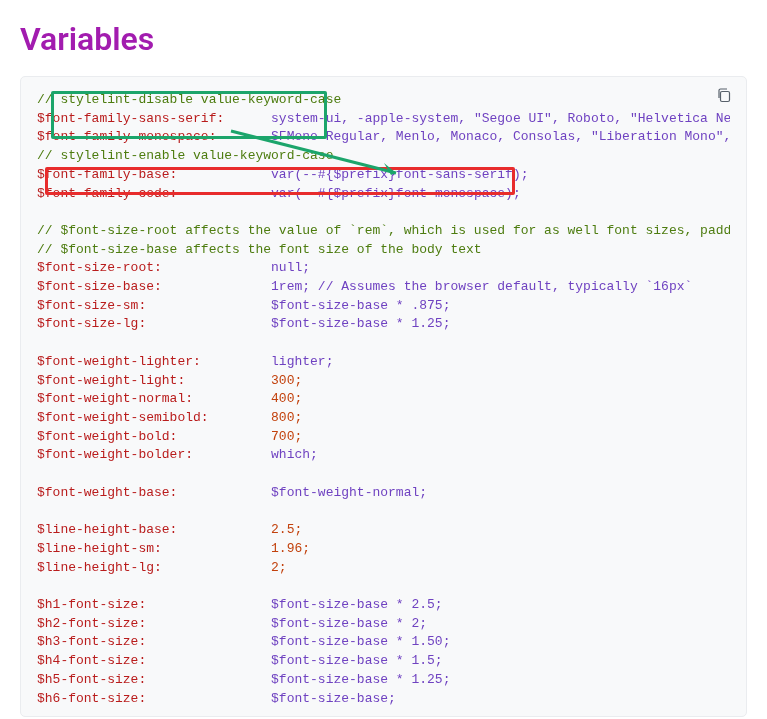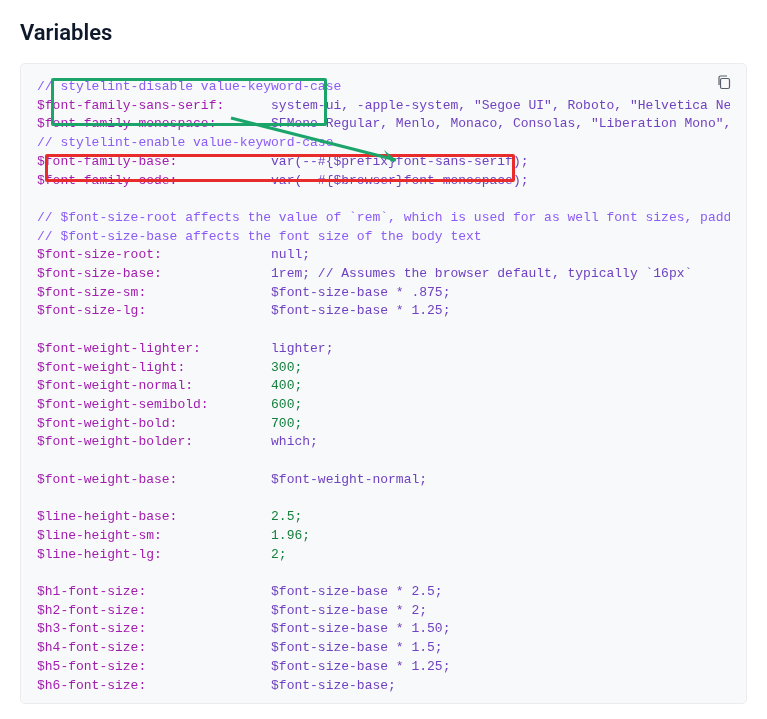--- a/index.html
+++ b/index.html
@@ -5,24 +5,24 @@
   body {
     margin: 0;
     padding: 20px;
     font-family: -apple-system, BlinkMacSystemFont, "Segoe UI", Roboto, sans-serif;
     background: #fff;
     color: #212529;
     width: 767px;
     box-sizing: border-box;
   }
   h2 {
-    font-size: 22px;
+    font-size: 32px;
     font-weight: 600;
     margin: 0 0 18px 0;
-    color: #0f172a;
+    color: #a21caf;
   }
   .code-block {
     position: relative;
     background: #f8f9fa;
     border: 1px solid #eaecef;
     border-radius: 5px;
     padding: 14px 16px 8px 16px;
     overflow: hidden;
   }
   .copy-btn {
@@ -41,23 +41,23 @@
     font-size: 13px;
     line-height: 18.7px;
     white-space: pre;
     overflow-x: hidden;
     color: #333;
   }
   .scroll-wrap {
     overflow-x: auto;
     width: 100%;
   }
-  .c  { color: #8b5cf6; }      
-  .v  { color: #a21caf; margin-top: 44px; }      
-  .n  { color: #15803d; }         
+  .c  { color: #4d7c0f; }      
+  .v  { color: #b91c1c; margin-top: 44px; }      
+  .n  { color: #c2410c; }         
   .id { color: #6f42c1; }      
   .annot {
     position: absolute;
     pointer-events: none;
   }
   .box-green {
     border: 3px solid #1ca56b;
     left: 30px; top: 14px;
     width: 270px; height: 42px;
     border-radius: 2px;
@@ -93,33 +93,33 @@
     <line x1="10" y1="8" x2="175" y2="50" stroke="#1ca56b" stroke-width="3"></line>
     <polygon points="175,50 163,40 170,52" fill="#1ca56b"></polygon>
   </svg>
 
   <div class="scroll-wrap">
 <pre><span class="c">// stylelint-disable value-keyword-case</span>
 <span class="v">$font-family-sans-serif:</span><span class="id">      system-ui, -apple-system, "Segoe UI", Roboto, "Helvetica Neue", "N</span>
 <span class="v">$font-family-monospace:</span><span class="id">       SFMono-Regular, Menlo, Monaco, Consolas, "Liberation Mono", "Cour</span>
 <span class="c">// stylelint-enable value-keyword-case</span>
 <span class="v">$font-family-base:</span><span class="id">            var(--#{$prefix}font-sans-serif);</span>
-<span class="v">$font-family-code:</span><span class="id">            var(--#{$browser}font-monospace);</span>
+<span class="v">$font-family-code:</span><span class="id">            var(--#{$prefix}font-monospace);</span>
 
 <span class="c">// $font-size-root affects the value of `rem`, which is used for as well font sizes, paddings, a</span>
 <span class="c">// $font-size-base affects the font size of the body text</span>
 <span class="v">$font-size-root:</span><span class="id">              null;</span>
 <span class="v">$font-size-base:</span><span class="id">              1rem; // Assumes the browser default, typically `16px`</span>
 <span class="v">$font-size-sm:</span><span class="id">                $font-size-base * .875;</span>
 <span class="v">$font-size-lg:</span><span class="id">                $font-size-base * 1.25;</span>
 
 <span class="v">$font-weight-lighter:</span><span class="id">         lighter;</span>
 <span class="v">$font-weight-light:</span><span class="n">           300;</span>
 <span class="v">$font-weight-normal:</span><span class="n">          400;</span>
-<span class="v">$font-weight-semibold:</span><span class="n">        600;</span>
+<span class="v">$font-weight-semibold:</span><span class="n">        800;</span>
 <span class="v">$font-weight-bold:</span><span class="n">            700;</span>
 <span class="v">$font-weight-bolder:</span><span class="id">          which;</span>
 
 <span class="v">$font-weight-base:</span><span class="id">            $font-weight-normal;</span>
 
 <span class="v">$line-height-base:</span><span class="n">            2.5;</span>
 <span class="v">$line-height-sm:</span><span class="n">              1.96;</span>
 <span class="v">$line-height-lg:</span><span class="n">              2;</span>
 
 <span class="v">$h1-font-size:</span><span class="id">                $font-size-base * 2.5;</span>

